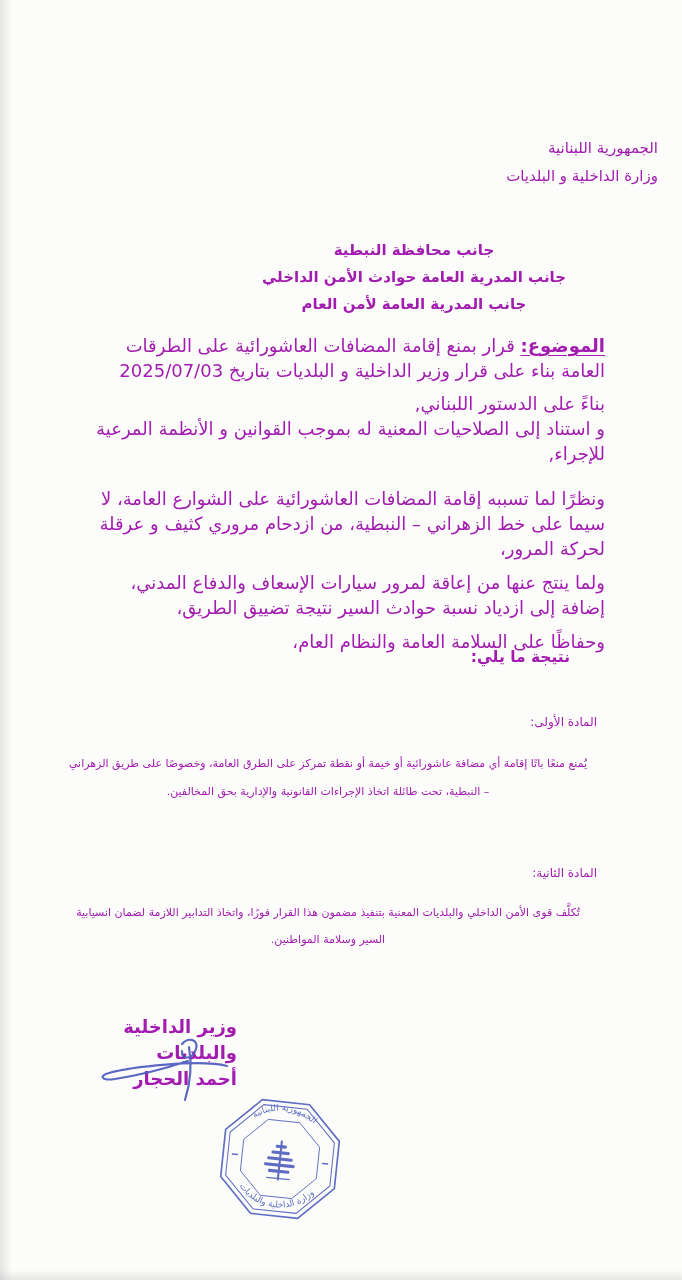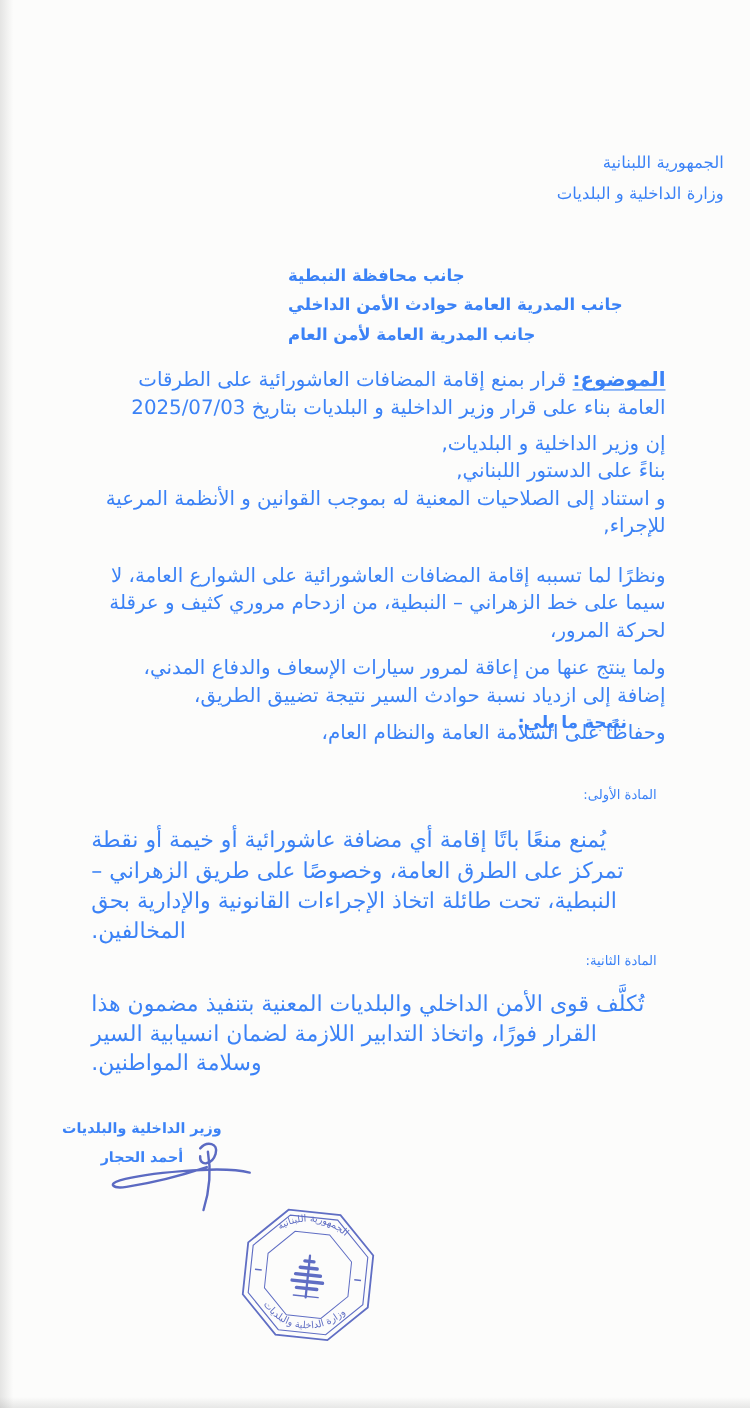--- a/index.html
+++ b/index.html
@@ -3,41 +3,41 @@
 <meta charset="utf-8">
 <style>
   html,body{margin:0;padding:0;background:#e8e8e8;}
   .page{
     position:relative;
     width:682px;height:1280px;
     margin:0 auto;
     background:#fcfcfb;
     overflow:hidden;
     font-family:"DejaVu Sans", sans-serif;
-    color:#3b82f6;
+    color:#a21caf;
     direction:rtl;
   }
   
   .page::before{
     content:"";position:absolute;left:0;top:0;bottom:0;width:12px;
     background:linear-gradient(to right, rgba(120,120,120,.18), rgba(120,120,120,0));
     pointer-events:none;
   }
   .page::after{
     content:"";position:absolute;left:0;right:0;bottom:0;height:10px;
     background:linear-gradient(to top, rgba(120,120,120,.16), rgba(120,120,120,0));
     pointer-events:none;
   }
   .header{
     position:absolute;top:134px;right:24px;
     text-align:right;font-size:15px;line-height:28px;
   }
   .addressees{
     position:absolute;top:237px;right:116px;
-    text-align:left;font-weight:bold;font-size:15px;line-height:27px;
+    text-align:center;font-weight:bold;font-size:15px;line-height:27px;
   }
   .body-text{
     position:absolute;top:333px;right:77px;width:520px;
     text-align:right;font-size:18px;line-height:25px;
   }
   .body-text p{margin:0;}
   .body-text p.subject{margin-bottom:8px;}
   .body-text p.gap-sm{margin-top:20px;}
   .body-text p.gap-md{margin-top:9px;}
   .subject-label{
@@ -45,28 +45,28 @@
     text-underline-offset:3px;text-decoration-thickness:1px;
   }
   .decision-heading{
     position:absolute;top:648px;right:112px;
     font-weight:bold;font-size:15.5px;
   }
   .article-title{position:absolute;right:85px;font-size:12px;}
   .article-title.first{top:715px;}
   .article-title.second{top:866px;}
   .article-body{
-    position:absolute;right:77px;width:522px;
-    text-align:left;font-size:20px;line-height:27.5px;
+    position:absolute;right:93px;width:522px;
+    text-align:center;font-size:11px;line-height:27.5px;
   }
   .article-body.first{top:750px;}
   .article-body.second{top:899px;line-height:27px;}
   .signature-block{
-    position:absolute;top:1014px;left:47px;width:164px;
-    text-align:center;font-weight:bold;font-size:13px;line-height:26px;
+    position:absolute;top:1014px;left:73px;width:164px;
+    text-align:right;font-weight:bold;font-size:18px;line-height:26px;
   }
   .signature-svg{position:absolute;left:96px;top:1036px;}
   .stamp-svg{position:absolute;left:214px;top:1096px;}
 </style>
 </head>
 <body>
 
 <div class="page">
 
   <div class="header">
@@ -75,21 +75,20 @@
   </div>
 
   <div class="addressees">
     <div>جانب محافظة النبطية</div>
     <div>جانب المدرية العامة حوادث الأمن الداخلي</div>
     <div>جانب المدرية العامة لأمن العام</div>
   </div>
 
   <div class="body-text">
     <p class="subject"><span class="subject-label">الموضوع:</span><span> قرار بمنع إقامة المضافات العاشورائية على الطرقات العامة بناء على قرار وزير الداخلية و البلديات بتاريخ 2025/07/03</span></p>
-    <p>إن وزير الداخلية و البلديات,</p>
     <p>بناءً على الدستور اللبناني,</p>
     <p>و استناد إلى الصلاحيات المعنية له بموجب القوانين و الأنظمة المرعية للإجراء,</p>
     <p class="gap-sm">ونظرًا لما تسببه إقامة المضافات العاشورائية على الشوارع العامة، لا سيما على خط الزهراني – النبطية، من ازدحام مروري كثيف و عرقلة لحركة المرور،</p>
     <p class="gap-md">ولما ينتج عنها من إعاقة لمرور سيارات الإسعاف والدفاع المدني، إضافة إلى ازدياد نسبة حوادث السير نتيجة تضييق الطريق،</p>
     <p class="gap-md">وحفاظًا على السلامة العامة والنظام العام،</p>
   </div>
 
   <div class="decision-heading">نتيجة ما يلي:</div>
 
   <div class="article-title first">المادة الأولى:</div>

